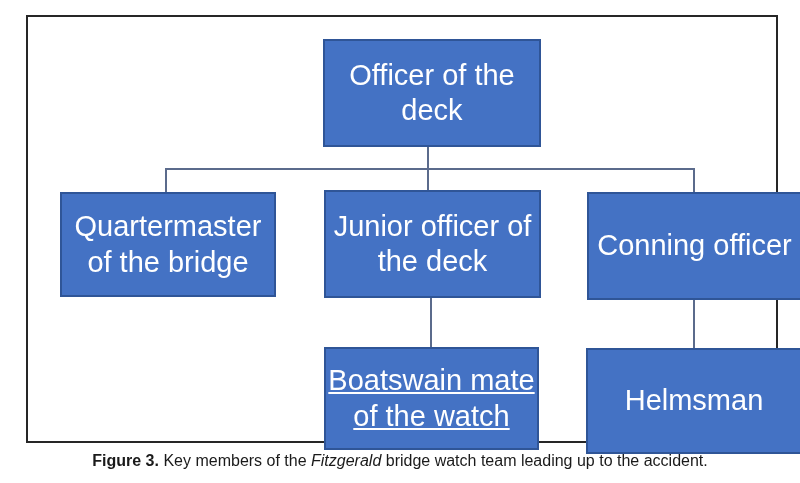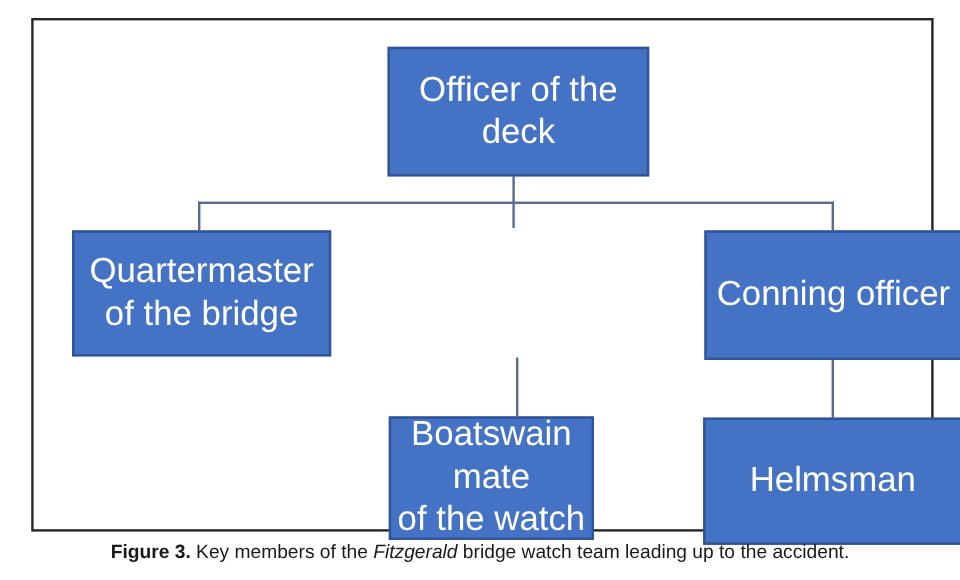--- a/index.html
+++ b/index.html
@@ -42,21 +42,21 @@
     align-items: center;
     justify-content: center;
     white-space: pre-line;
     padding: 13px 2px;
   }
 
   .node-officer       { left: 295px; top:  22px; width: 218px; height: 108px; }
   .node-quartermaster { left:  32px; top: 175px; width: 216px; height: 105px; }
   .node-junior        { left: 296px; top: 173px; width: 217px; height: 108px; }
   .node-conning       { left: 559px; top: 175px; width: 215px; height: 108px; }
-  .node-boatswain     { left: 296px; top: 330px; width: 171px; height: 103px; }
+  .node-boatswain     { left: 296px; top: 330px; width: 215px; height: 103px; text-decoration: underline; }
   .node-helmsman      { left: 558px; top: 331px; width: 216px; height: 106px; }
 
   .connector {
     position: absolute;
     background: var(--connector);
   }
   .conn-officer-stem   { left: 399px; top: 130px; width:   2px; height: 22px; }
   .conn-horizontal     { left: 137px; top: 151px; width: 530px; height:  2px; }
   .conn-left-drop      { left: 137px; top: 151px; width:   2px; height: 24px; }
   .conn-mid-drop       { left: 399px; top: 151px; width:   2px; height: 22px; }
@@ -89,20 +89,22 @@
     <div class="connector conn-right-drop"></div>
     <div class="connector conn-junior-down"></div>
     <div class="connector conn-conning-down"></div>
 
     <div class="node node-officer">Officer of the
 deck</div>
 
     <div class="node node-quartermaster">Quartermaster
 of the bridge</div>
 
+    <div class="node node-junior">Junior officer of
+the deck</div>
 
     <div class="node node-conning">Conning officer</div>
 
     <div class="node node-boatswain">Boatswain mate
 of the watch</div>
 
     <div class="node node-helmsman">Helmsman</div>
   </div>
 
   <p class="caption"><b>Figure 3.</b><span> Key members of the </span><i>Fitzgerald</i><span> bridge watch team leading up to the accident.</span></p>

